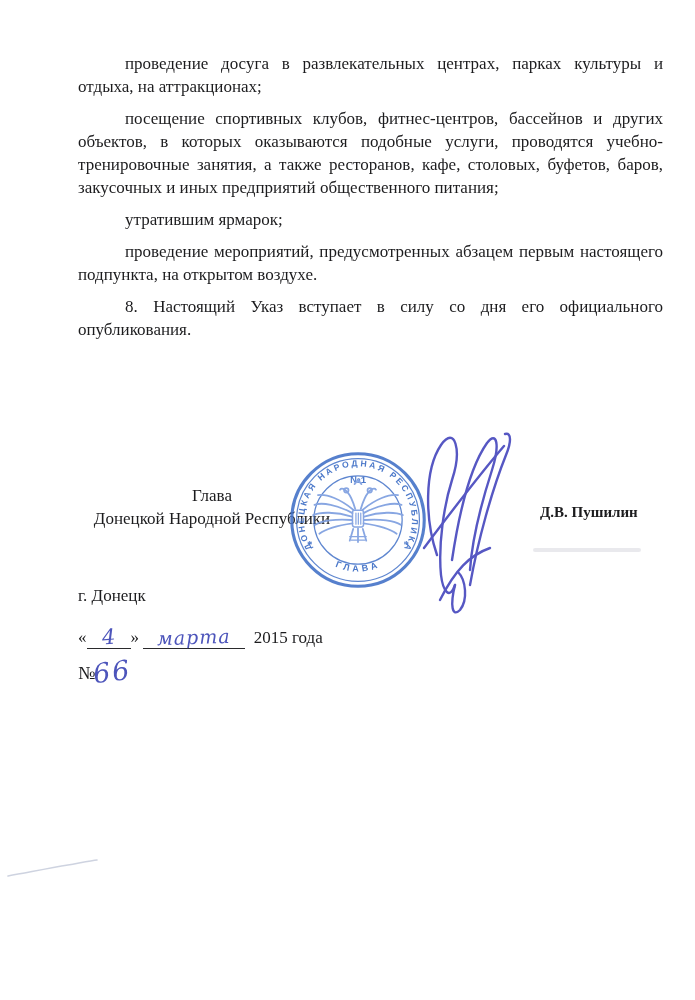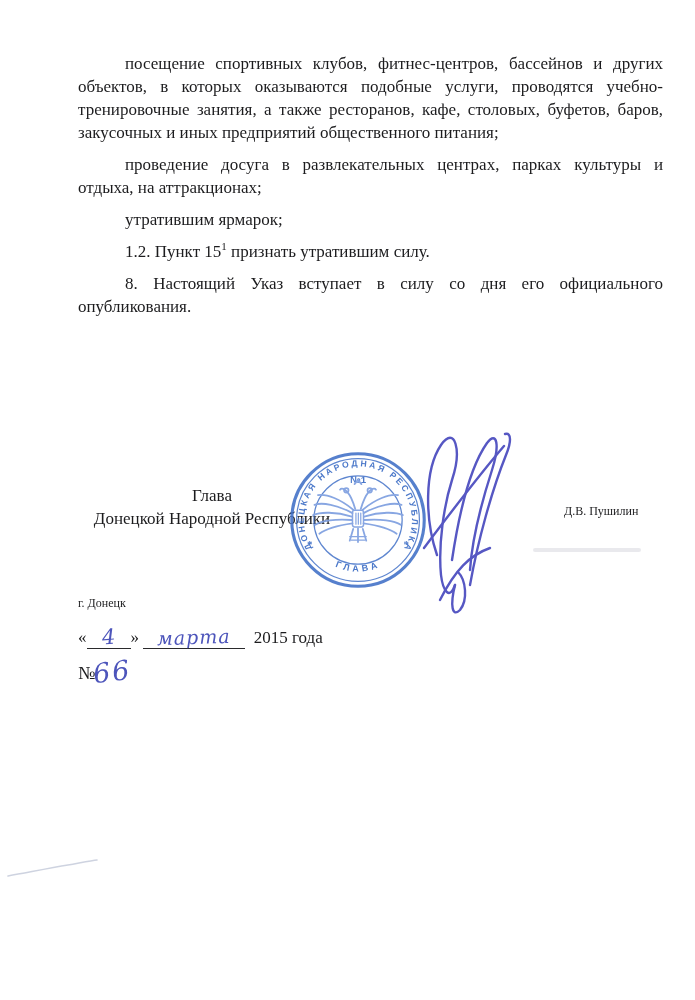--- a/index.html
+++ b/index.html
@@ -13,34 +13,34 @@
     font-size:17px;line-height:23px;text-align:justify;
   }
   .doc-text p{margin:0 0 9px 0;text-indent:47px;}
   .doc-text sup{font-size:11px;line-height:0;vertical-align:super;}
   .sig-block-left{
     position:absolute;left:78px;top:484px;width:268px;
     font-size:17px;line-height:23px;text-align:center;
   }
   .sig-block-left .line2{white-space:nowrap;}
   .signer-name{
-    position:absolute;left:564px;top:504px;font-size:12px;white-space:nowrap;
+    position:absolute;left:540px;top:504px;font-size:15px;white-space:nowrap;font-weight:bold;
   }
   .smudge{
     position:absolute;left:533px;top:548px;width:108px;height:4px;
     background:#e4e4e8;border-radius:2px;opacity:.8;
   }
   .seal-svg{
     position:absolute;left:289px;top:451px;width:138px;height:138px;
     opacity:.93;
   }
   .signature-svg{
     position:absolute;left:408px;top:420px;width:115px;height:210px;
   }
-  .place-line{position:absolute;left:78px;top:586px;font-size:12px;margin-top:10px;}
+  .place-line{position:absolute;left:78px;top:586px;font-size:17px;}
   .date-line{position:absolute;left:78px;top:624px;font-size:17px;white-space:nowrap;}
   .blank{
     display:inline-block;border-bottom:1.4px solid #2a2a2c;text-align:center;
     vertical-align:baseline;
   }
   .blank.day{width:44px;}
   .blank.month{width:102px;}
   .hand{
     font-family:"DejaVu Serif", serif;font-style:italic;color:#4d55bb;
   }
@@ -52,24 +52,24 @@
     transform:rotate(-7deg);
   }
   .pen-artifact{position:absolute;left:0;top:850px;width:120px;height:40px;}
 </style>
 </head>
 <body>
 
 <div class="page">
 
   <div class="doc-text">
+    <p>проведение досуга в развлекательных центрах, парках культуры и отдыха, на аттракционах;</p>
     <p>посещение спортивных клубов, фитнес-центров, бассейнов и других объектов, в которых оказываются подобные услуги, проводятся учебно-тренировочные занятия, а также ресторанов, кафе, столовых, буфетов, баров, закусочных и иных предприятий общественного питания;</p>
-    <p>проведение досуга в развлекательных центрах, парках культуры и отдыха, на аттракционах;</p>
     <p>утратившим ярмарок;</p>
-    <p><span>1.2. Пункт 15</span><sup>1</sup><span> признать утратившим силу.</span></p>
+    <p>проведение мероприятий, предусмотренных абзацем первым настоящего подпункта, на открытом воздухе.</p>
     <p>8. Настоящий Указ вступает в силу со дня его официального опубликования.</p>
   </div>
 
   <div class="sig-block-left">
     <div class="line1">Глава</div>
     <div class="line2">Донецкой Народной Республики</div>
   </div>
   <div class="signer-name">Д.В. Пушилин</div>
   <div class="smudge"></div>
 

